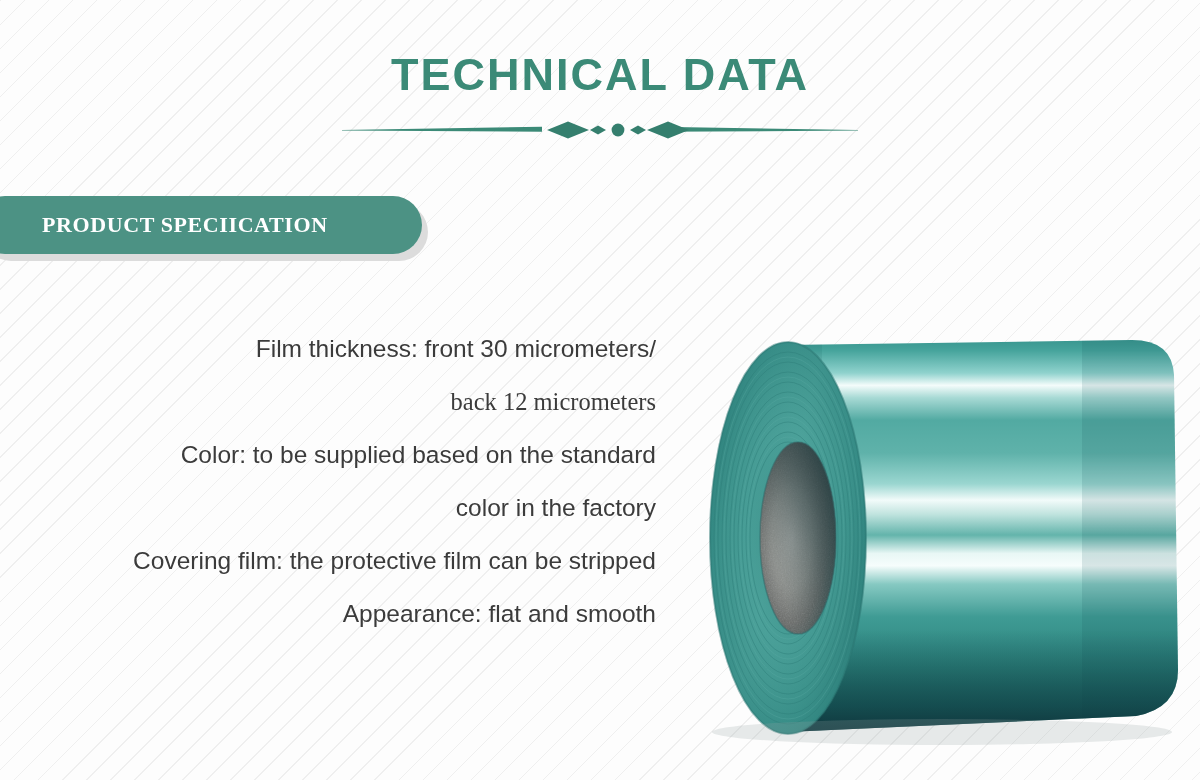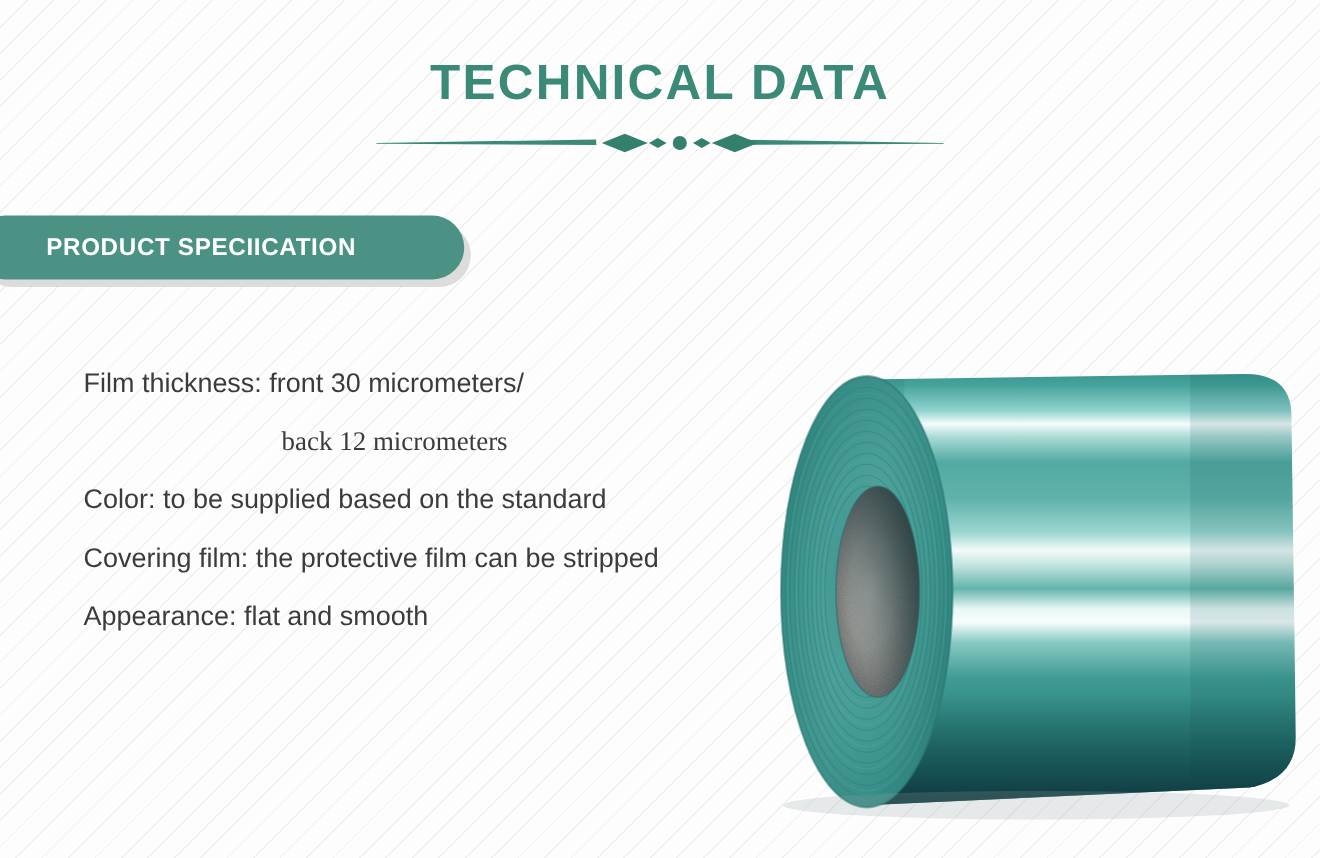--- a/index.html
+++ b/index.html
@@ -60,27 +60,28 @@
     background:#4c9284;
     border-radius:30px;
     display:flex;align-items:center;
   }
   #banner-label{
     color:#ffffff;
     font-size:22px;
     font-weight:bold;
     letter-spacing:0.6px;
     margin-left:66px;
-    font-family:Liberation Sans, sans-serif;
+    font-family:Liberation Serif, serif;
   }
 
   
   #spec-list{
     position:absolute;left:76px;top:322px;
     width:580px;
+    text-align:right;
   }
   .spec-line{
     font-size:24.5px;
     color:#3b3b3b;
     line-height:53px;
     white-space:pre;
     font-family:"Liberation Sans",sans-serif;
   }
   .spec-line.indent-1{padding-left:180px;font-family:Liberation Serif, serif;}
   .spec-line.indent-2{padding-left:74px;}
@@ -124,20 +125,21 @@
     <div id="banner-shadow"></div>
     <div id="banner">
       <span id="banner-label">PRODUCT SPECIICATION</span>
     </div>
   </div>
 
   <div id="spec-list">
     <div class="spec-line">Film thickness: front 30 micrometers/</div>
     <div class="spec-line indent-1">back 12 micrometers</div>
     <div class="spec-line">Color: to be supplied based on the standard</div>
+    <div class="spec-line indent-2">color in the factory</div>
     <div class="spec-line">Covering film: the protective film can be stripped</div>
     <div class="spec-line">Appearance: flat and smooth</div>
   </div>
 
   <div id="coil">
     <svg width="600" height="470" viewBox="0 0 600 470" xmlns="http://www.w3.org/2000/svg">
       <defs>
 
         <linearGradient id="bodyGloss" x1="0" y1="0" x2="0" y2="1">
           <stop offset="0.00" stop-color="#2e8a84"></stop>

